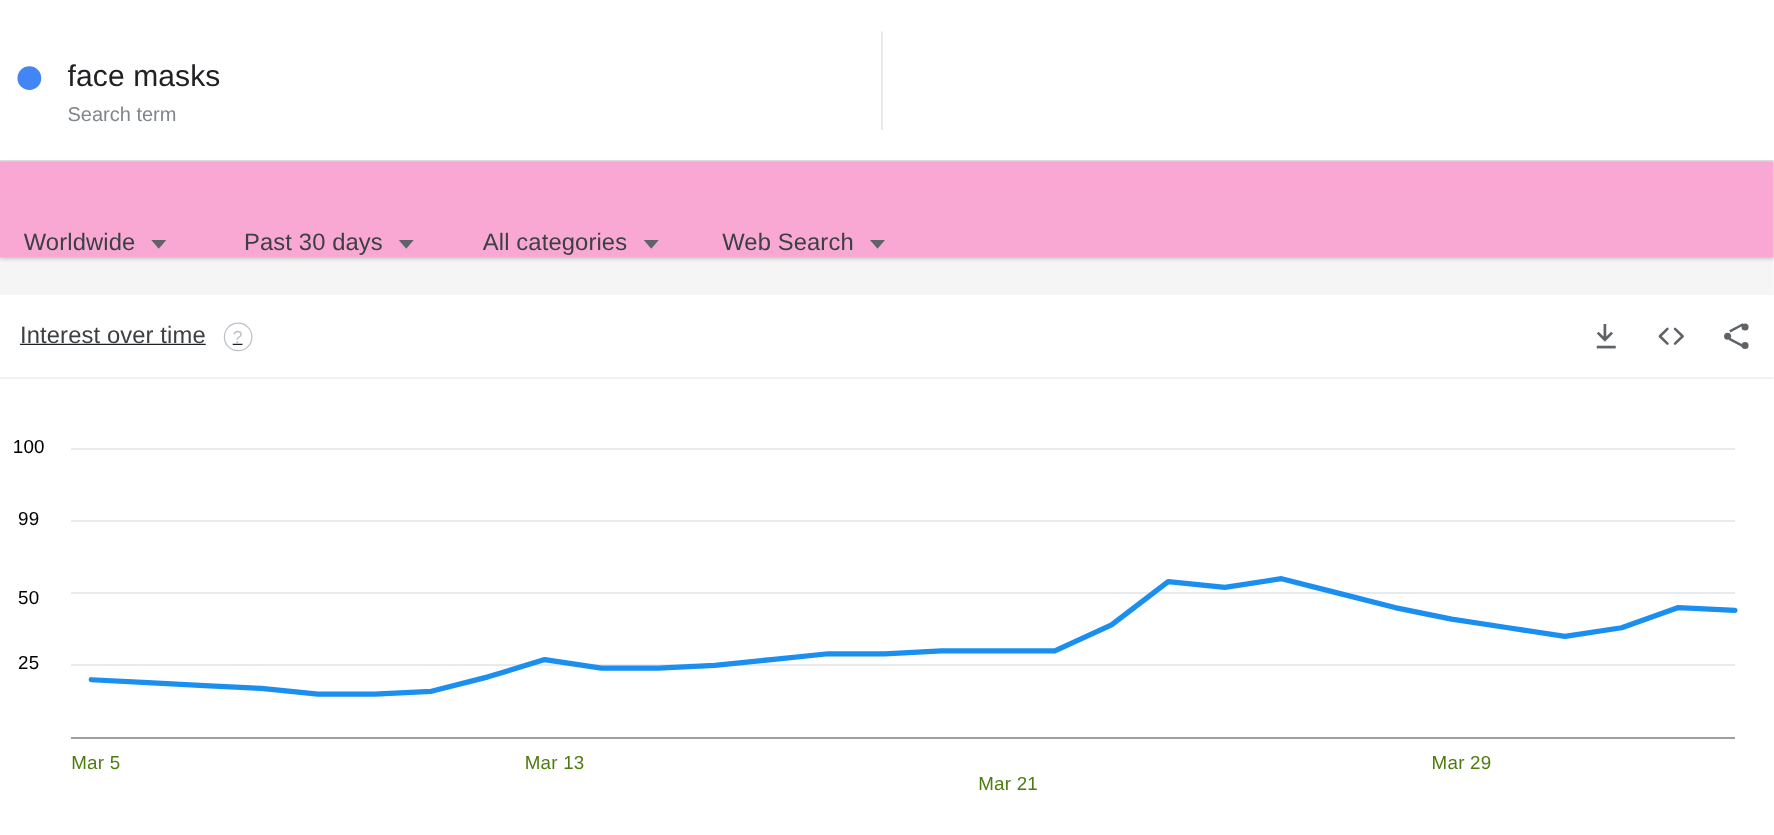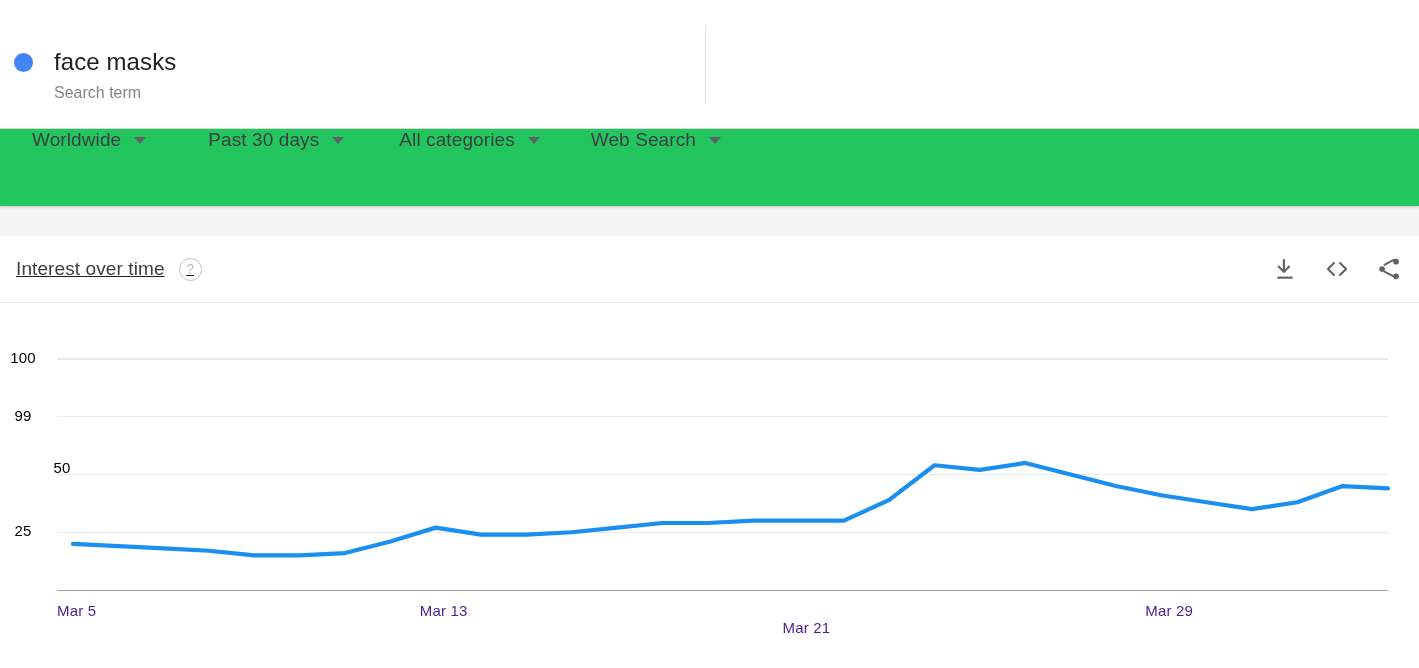--- a/index.html
+++ b/index.html
@@ -89,24 +89,24 @@
   .compare-label {
     font-size: 24px;
     line-height: 28px;
     color: #80868b;
     letter-spacing: 0.1px;
   }
 
   
   .filter-bar {
     height: 77px;
-    background: #22c55e;
-    display: flex;
-    align-items: flex-start;
-    padding-left: 32px;
+    background: #f9a8d4;
+    display: flex;
+    align-items: flex-end;
+    padding-left: 19px;
     box-sizing: border-box;
     box-shadow: 0 1px 3px rgba(60,64,67,0.25);
     position: relative;
     z-index: 2;
   }
   .filter {
     display: flex;
     align-items: center;
     cursor: pointer;
     white-space: nowrap;
@@ -192,21 +192,21 @@
     position: absolute;
     font-size: 15px;
     color: #000000;
     text-align: center;
     width: 46px;
     letter-spacing: 0.2px;
   }
   .xtick {
     position: absolute;
     font-size: 15px;
-    color: #4c1d95;
+    color: #4d7c0f;
     letter-spacing: 0.2px;
     white-space: nowrap;
   }
 </style>
 </head>
 <body>
 
 <div class="term-bar">
   <div class="term-cell">
     <span class="term-dot" style="background: rgb(66, 133, 244);"></span>
@@ -273,21 +273,21 @@
     <svg class="plot-svg" id="chart-svg" width="1419" height="365">
         <line x1="57" x2="1388" y1="229.25" y2="229.25" stroke="#e8eaed" stroke-width="1.4" shape-rendering="crispEdges"></line>
         <line x1="57" x2="1388" y1="171.5" y2="171.5" stroke="#e8eaed" stroke-width="1.4" shape-rendering="crispEdges"></line>
         <line x1="57" x2="1388" y1="113.75" y2="113.75" stroke="#e8eaed" stroke-width="1.4" shape-rendering="crispEdges"></line>
         <line x1="57" x2="1388" y1="56" y2="56" stroke="#e8eaed" stroke-width="1.4" shape-rendering="crispEdges"></line>
         <line x1="57" x2="1388" y1="287.5" y2="287.5" stroke="#9aa0a6" stroke-width="1.6" shape-rendering="crispEdges"></line>
         <polyline points="73.00,240.80 118.34,243.11 163.69,245.42 209.03,247.73 254.38,252.35 299.72,252.35 345.07,250.04 390.41,238.49 435.76,224.63 481.10,231.56 526.45,231.56 571.79,229.25 617.14,224.63 662.48,220.01 707.83,220.01 753.17,217.70 798.52,217.70 843.86,217.70 889.21,196.91 934.55,162.26 979.90,166.88 1025.24,159.95 1070.59,171.50 1115.93,183.05 1161.28,192.29 1206.62,199.22 1251.97,206.15 1297.31,199.22 1342.66,183.05 1388.00,185.36" fill="none" stroke="#1a8ff0" stroke-width="4.2" stroke-linejoin="round" stroke-linecap="round"></polyline>
       </svg>
     <div id="y-labels">
         <div class="ytick" style="left: 0px; top: 219.25px;">25</div>
-        <div class="ytick" style="left: 0px; top: 156px; padding-left: 39px;">50</div>
+        <div class="ytick" style="left: 0px; top: 167px;">50</div>
         <div class="ytick" style="left: 0px; top: 103.75px;">99</div>
         <div class="ytick" style="left: 0px; top: 46px;">100</div>
       </div>
     <div id="x-labels">
         <div class="xtick" style="left: 57px; top: 299px;">Mar 5</div>
         <div class="xtick" style="left: 419.759px; top: 299px;">Mar 13</div>
         <div class="xtick" style="left: 782.517px; top: 316px;">Mar 21</div>
         <div class="xtick" style="left: 1145.28px; top: 299px;">Mar 29</div>
       </div>
   </div>

